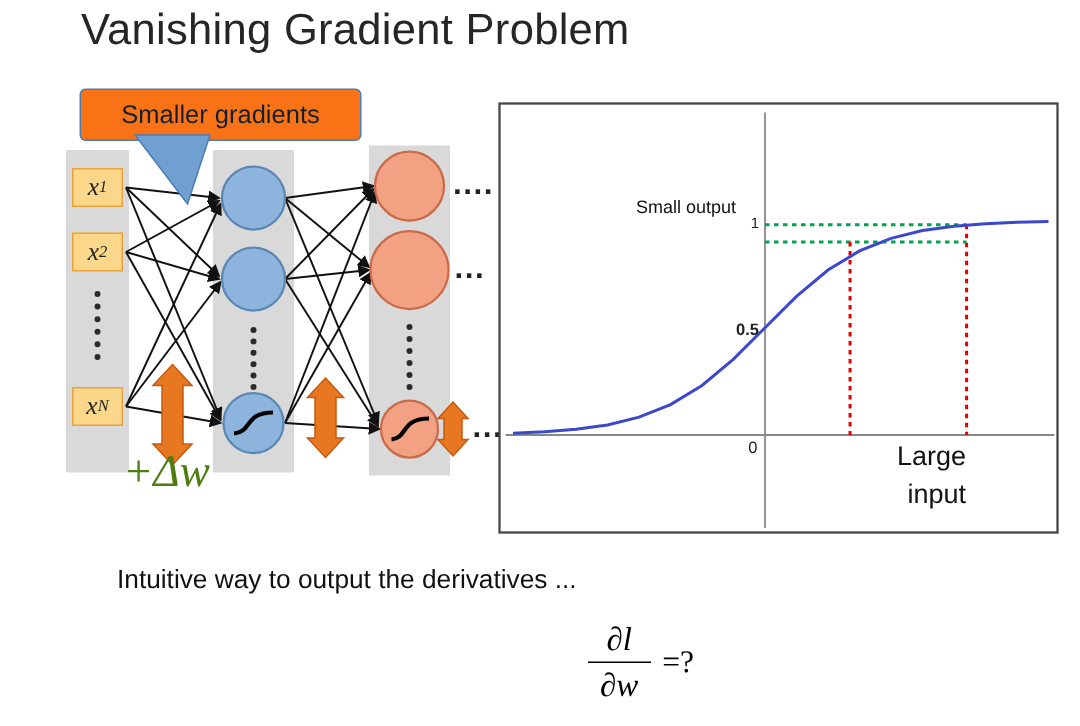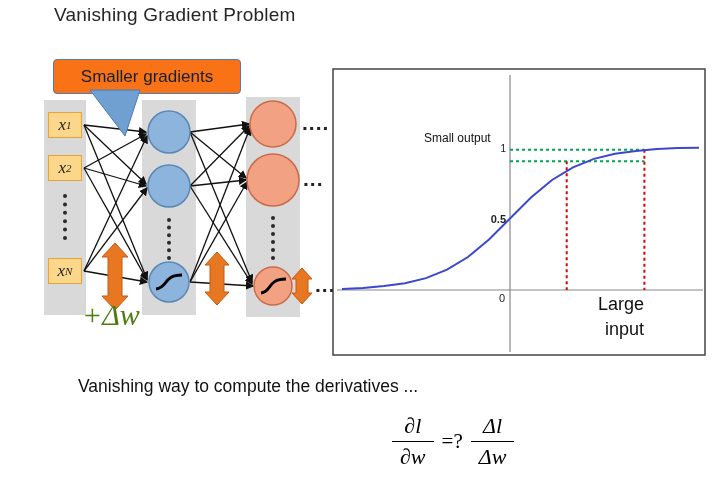--- a/index.html
+++ b/index.html
@@ -2,21 +2,21 @@
 <html><head>
 <meta charset="utf-8">
 <style>
   html,body{margin:0;padding:0;}
   body{
     width:720px;height:484px;position:relative;background:#ffffff;
     font-family:"Liberation Sans", sans-serif;overflow:hidden;color:#1a1a1a;
   }
   .abs{position:absolute;}
   #title{
-    left:54px;top:4px;font-size:19px;font-weight:400;color:#262626;
+    left:54px;top:4px;font-size:29px;font-weight:400;color:#262626;
     letter-spacing:0.2px;
     text-align:center;
   }
   
   #callout{
     left:53px;top:59px;width:186px;height:33px;
     background:#f97316;border:1.5px solid #4c7db3;border-radius:4px;
     display:flex;align-items:center;justify-content:center;
     font-size:17px;color:#14202e;
   }
@@ -160,25 +160,21 @@
   <line stroke="#E00000" stroke-width="2" stroke-dasharray="3,3" x1="312.4" x2="312.4" y1="81.86000000000001" y2="222"></line>
   <polyline fill="none" stroke="#3B48CC" stroke-width="2" points="10.0,220.9 31.0,219.9 52.0,218.1 73.0,215.3 94.0,210.1 115.0,201.7 136.0,189.0 157.0,171.4 178.0,150.5 199.0,129.6 220.0,112.0 241.0,99.3 262.0,90.9 283.0,85.7 304.0,82.9 325.0,81.1 346.0,80.1 367.0,79.7"></polyline>
   <text x="174" y="84" font-size="10" text-anchor="end" fill="#222">1</text>
   <text x="174" y="155" font-size="11" font-weight="bold" text-anchor="end" fill="#222">0.5</text>
   <text x="173" y="234" font-size="11" text-anchor="end" fill="#222">0</text>
 </svg>
 
 <div class="abs" id="small-output">Small output</div>
 <div class="abs" id="large-input">Large input</div>
 
-<div class="abs" id="bottom-text">Vanishing way to compute the derivatives ...</div>
+<div class="abs" id="bottom-text">Intuitive way to output the derivatives ...</div>
 
 <div class="abs" id="formula">
   <span class="frac">
     <span class="num">∂l</span>
     <span class="den">∂w</span>
   </span>
   <span id="equals">=?</span>
-  <span class="frac">
-    <span class="num">Δl</span>
-    <span class="den">Δw</span>
-  </span>
 </div>
 
 </body></html>

